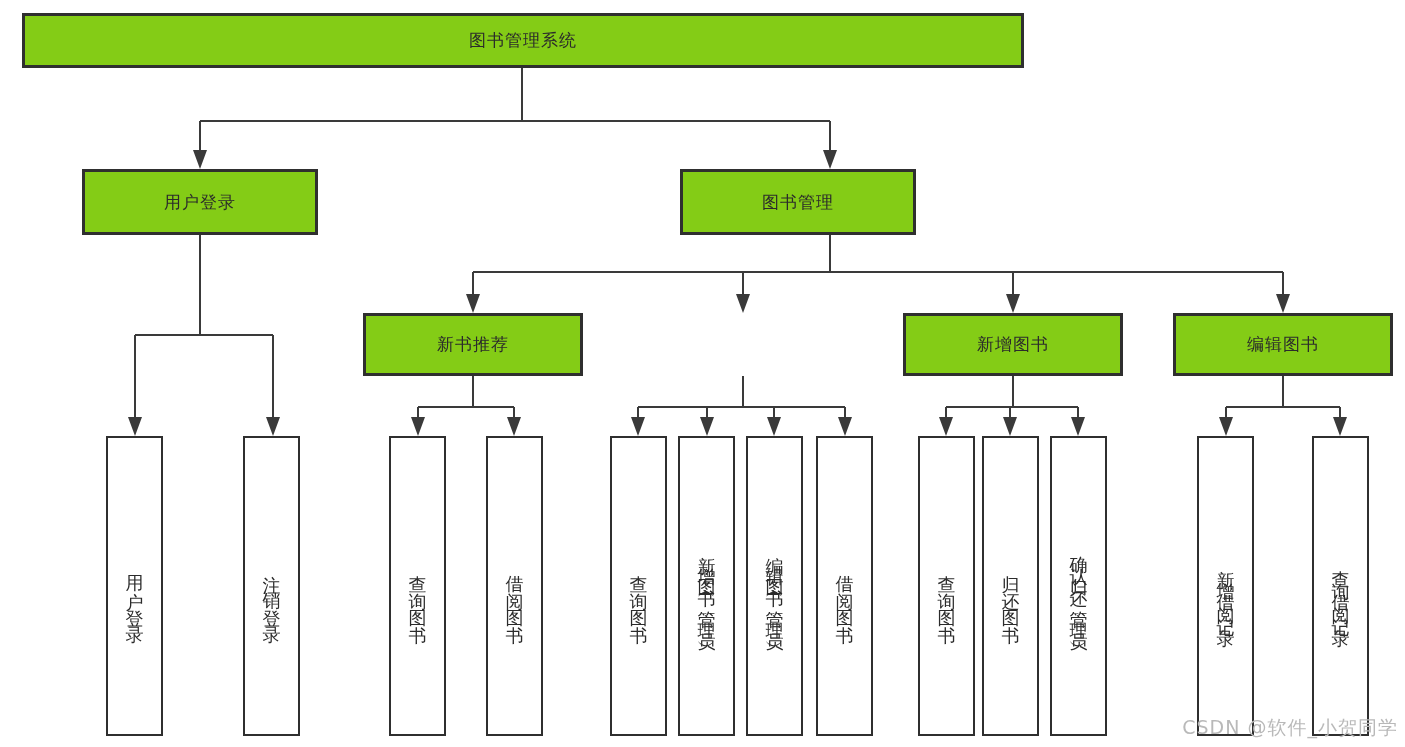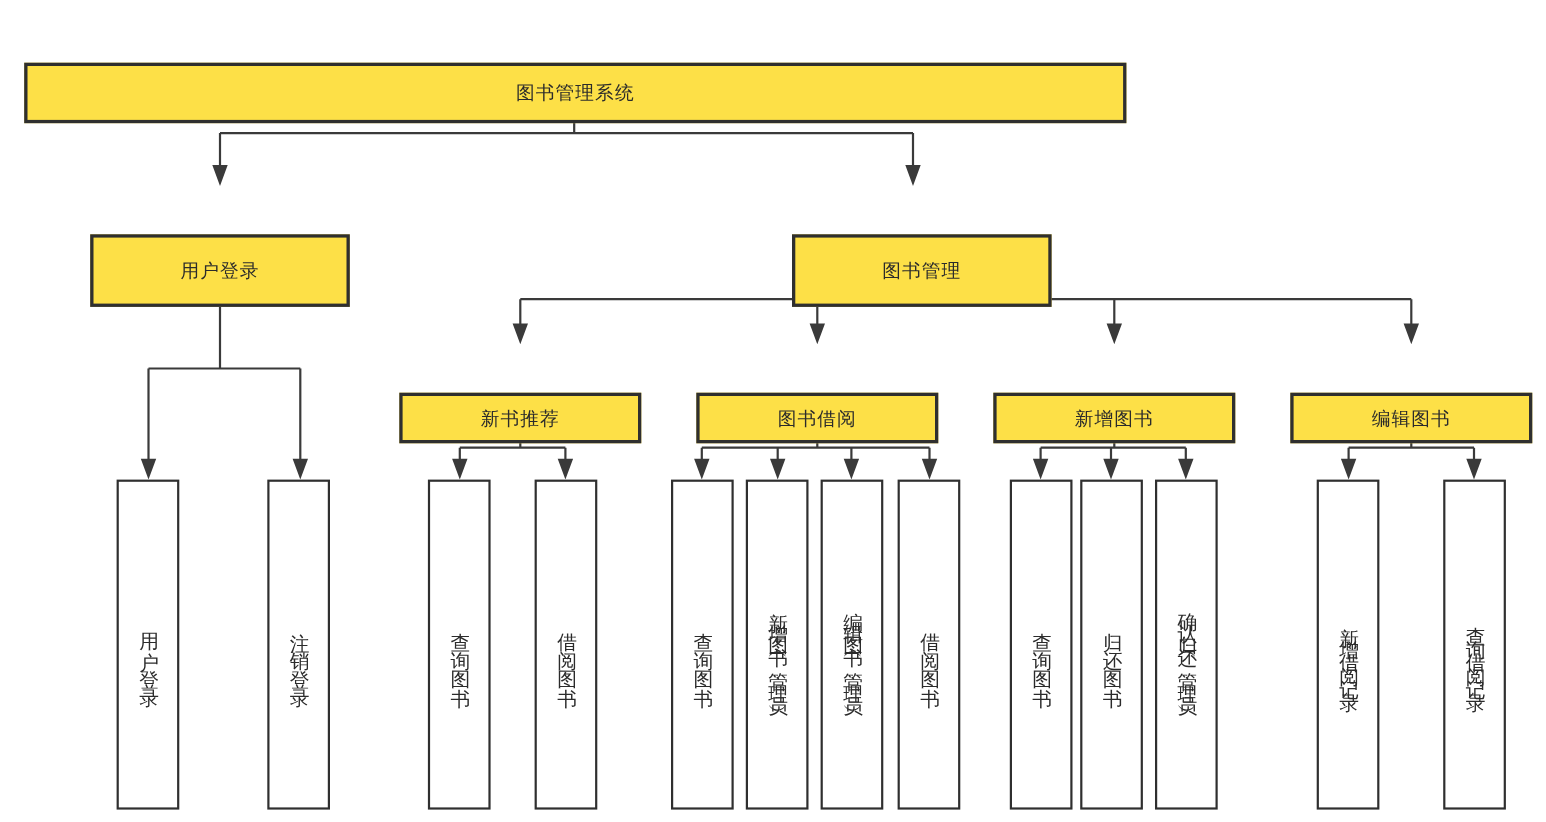--- a/index.html
+++ b/index.html
@@ -16,33 +16,32 @@
     overflow: hidden;
   }
   .connectors {
     position: absolute;
     left: 0;
     top: 0;
   }
   .hbox {
     position: absolute;
     box-sizing: border-box;
-    background: #fde047;
+    background: #84cc16;
     border: 3px solid #2f2f2f;
     display: flex;
     align-items: center;
     justify-content: center;
     color: #2b2b2b;
     font-size: 17px;
     letter-spacing: 1px;
-    margin-top: 44px;
   }
   .l1 { left: 22px;  top: 13px;  width: 1002px; height: 55px; }
   .l2 { top: 169px; width: 236px; height: 66px; }
-  .l3 { top: 313px; width: 220px; height: 46px; }
+  .l3 { top: 313px; width: 220px; height: 63px; }
   .vbox {
     position: absolute;
     box-sizing: border-box;
     top: 436px;
     width: 57px;
     height: 300px;
     background: #ffffff;
     border: 2px solid #2f2f2f;
     display: flex;
     align-items: center;
@@ -96,29 +95,26 @@
          M1219 417 L1233 417 L1226 436 Z  M1333 417 L1347 417 L1340 436 Z"></path>
   </svg>
 
   <div class="hbox l1">
     <span>图书管理系统</span>
   </div>
 
   <div class="hbox l2" style="left:82px">
     <span>用户登录</span>
   </div>
-  <div class="hbox l2" style="left:720px">
+  <div class="hbox l2" style="left:680px">
     <span>图书管理</span>
   </div>
 
   <div class="hbox l3" style="left:363px">
     <span>新书推荐</span>
-  </div>
-  <div class="hbox l3" style="left:633px">
-    <span>图书借阅</span>
   </div>
   <div class="hbox l3" style="left:903px">
     <span>新增图书</span>
   </div>
   <div class="hbox l3" style="left:1173px">
     <span>编辑图书</span>
   </div>
 
   <div class="vbox" style="left:106px">
     <span class="vtext ls4">用户登录</span>
@@ -153,14 +149,15 @@
   <div class="vbox" style="left:1050px">
     <span class="vtext ls9">确认归还（管理员）</span>
   </div>
   <div class="vbox" style="left:1197px">
     <span class="vtext ls6">新增借阅记录</span>
   </div>
   <div class="vbox" style="left:1312px">
     <span class="vtext ls6">查询借阅记录</span>
   </div>
 
+  <div class="watermark">CSDN @软件_小贺同学</div>
 
 </div>
 
 </body></html>

